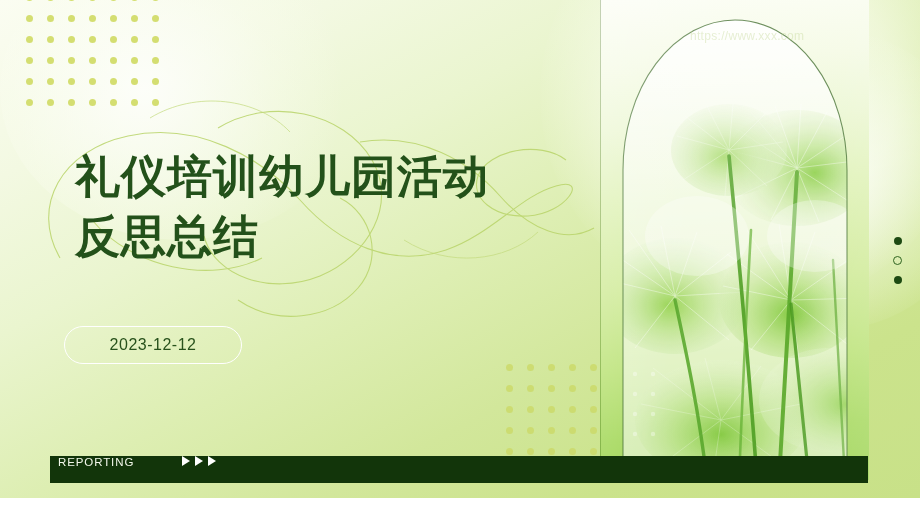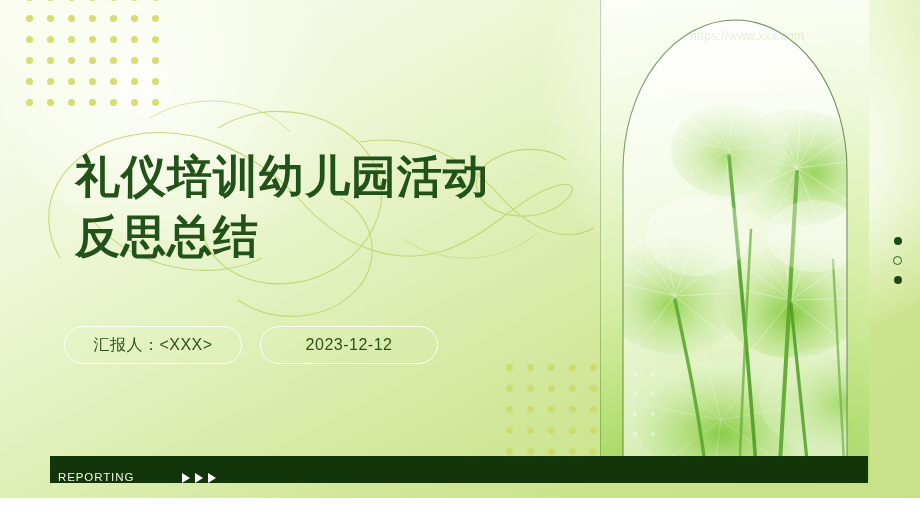--- a/index.html
+++ b/index.html
@@ -182,21 +182,21 @@
     white-space: nowrap;
   }
 
   
   #reporting-bar {
     position: absolute;
     left: 50px; top: 456px;
     width: 818px; height: 27px;
     background: #12350a;
     display: flex;
-    align-items: flex-end;
+    align-items: flex-start;
   }
   #reporting-label {
     color: #f2f7ea;
     font-size: 11.5px;
     letter-spacing: .9px;
     margin-left: 8px;
   }
   #reporting-arrows {
     margin-left: 48px;
     display: flex;
@@ -480,21 +480,20 @@
     <span class="sd hollow"></span>
     <span class="sd filled"></span>
   </div>
 
   <div id="title-block">
     <h1 id="main-title">礼仪培训幼儿园活动
 反思总结</h1>
   </div>
 
   <div id="meta-row">
-    <div class="pill">汇报人：&lt;XXX&gt;</div>
     <div class="pill">2023-12-12</div>
   </div>
 
   <div id="reporting-bar">
     <span id="reporting-label">REPORTING</span>
     <span id="reporting-arrows">
       <i class="tri"></i>
       <i class="tri"></i>
       <i class="tri"></i>
     </span>

